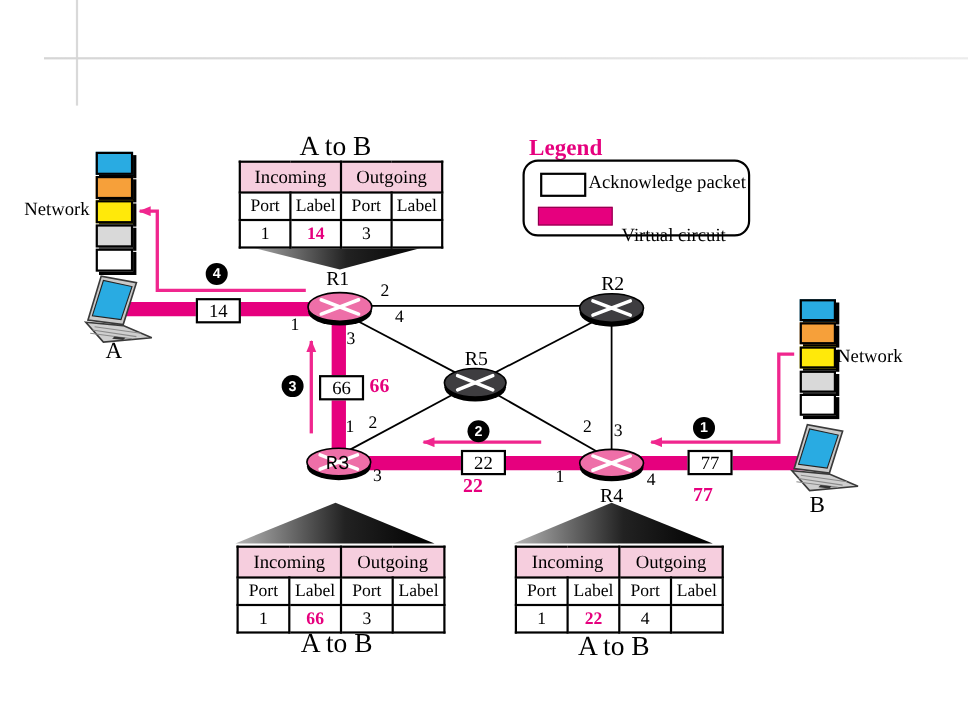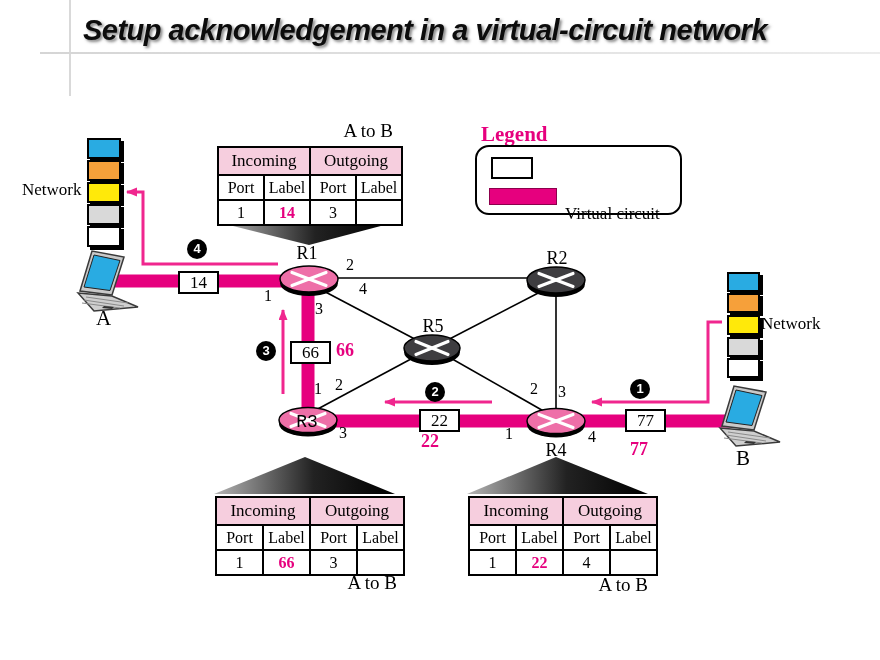--- a/index.html
+++ b/index.html
@@ -23,41 +23,40 @@
   
   .layer{border:2px solid #000;box-shadow:3px 3px 0 0 #000;}
   .net-label{font-size:17px;}
   
   table.rt{border-collapse:collapse;background:#fff;}
   table.rt td{border:2px solid #000;text-align:center;padding:0;font-size:16px;}
   table.rt .grp{background:#F6CEDE;font-size:17px;height:26px;}
   table.rt .sub{font-size:17px;height:25px;margin-left:32px;}
   table.rt .val{height:25px;}
   .pinkval{color:#E6007E;font-weight:bold;}
-  .tbl-title{font-size:19px;text-align:right;}
+  .tbl-title{font-size:25px;text-align:center;}
   
   .portnum{font-size:16px;width:14px;text-align:center;}
   .rlabel{font-size:18px;width:36px;text-align:center;}
   .linkbox{background:#fff;border:2px solid #000;text-align:center;font-size:17px;line-height:19px;}
   .vclabel{color:#E6007E;font-weight:bold;font-size:18px;}
   .step{width:20px;height:20px;border-radius:50%;background:#000;color:#fff;
         font-family:"Liberation Sans", sans-serif;font-weight:bold;font-size:13px;
         text-align:center;line-height:20px;}
   .hostlabel{font-size:21px;}
   svg{position:absolute;left:0;top:0;}
 </style>
 </head>
 <body>
 
 <div id="slide">
 
   <div class="abs vline"></div>
   <div class="abs hline"></div>
 
-  <div class="abs title">Setup acknowledgement in a virtual-circuit network</div>
 
   <svg width="880" height="660" viewBox="0 0 880 660">
     <defs>
       <linearGradient id="funnelGrad" x1="0" y1="0" x2="1" y2="0">
         <stop offset="0%" stop-color="#b5b5b5"></stop>
         <stop offset="55%" stop-color="#222"></stop>
         <stop offset="100%" stop-color="#000"></stop>
       </linearGradient>
       <marker id="arrowM" markerWidth="13" markerHeight="12" refX="10" refY="4.5" orient="auto" markerUnits="userSpaceOnUse">
         <path d="M0,0 L11,4.5 L0,9 Z" fill="#F0268E"></path>
@@ -135,20 +134,21 @@
       </g>
     </g>
 
     <use href="#laptop" x="66" y="245"></use>
     <use href="#laptop" x="708" y="380"></use>
   </svg>
 
   <div class="abs legend-title">Legend</div>
   <div class="abs legend-box">
     <div class="legend-swatch-ack"></div>
+    <div class="legend-ack-label">Acknowledge packet</div>
     <div class="legend-swatch-vc"></div>
     <div class="legend-vc-label">Virtual circuit</div>
   </div>
 
   <div class="abs layer" style="left:87px;top:138px;width:30px;height:17px;background:#29ABE2;"></div>
   <div class="abs layer" style="left:87px;top:160px;width:30px;height:17px;background:#F6A03A;"></div>
   <div class="abs layer" style="left:87px;top:182px;width:30px;height:17px;background:#FFE90A;"></div>
   <div class="abs layer" style="left:87px;top:204px;width:30px;height:17px;background:#D9D9D9;"></div>
   <div class="abs layer" style="left:87px;top:226px;width:30px;height:17px;background:#FFFFFF;"></div>
   <div class="abs net-label" style="left:22px;top:180px;">Network</div>

